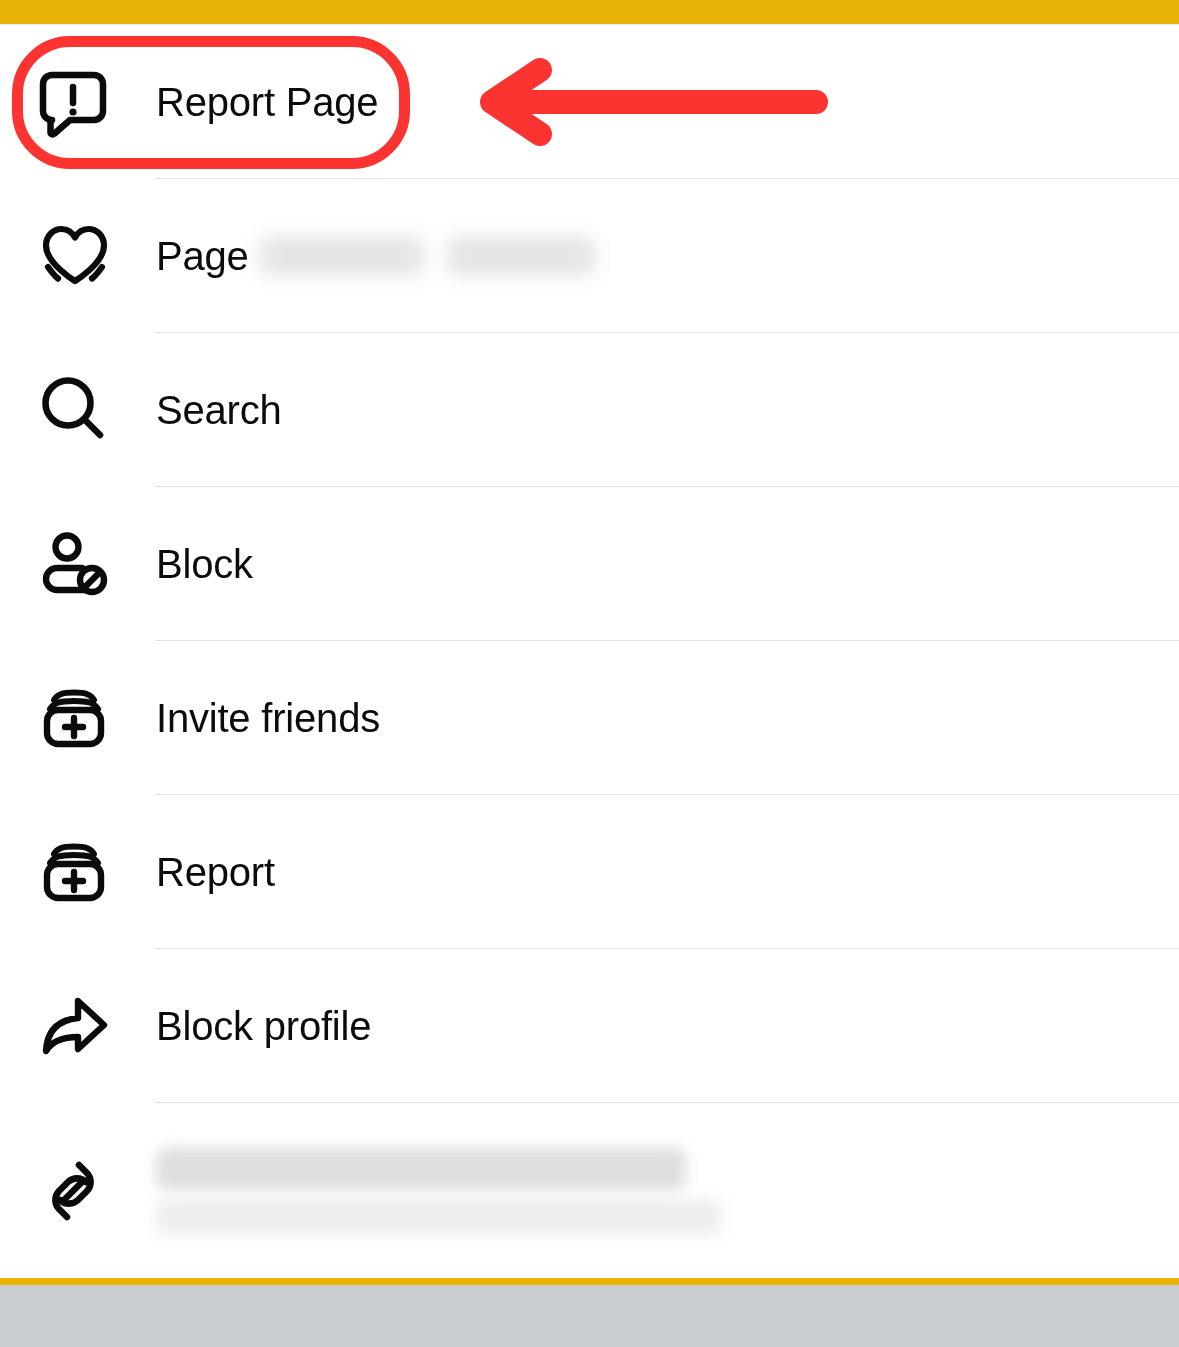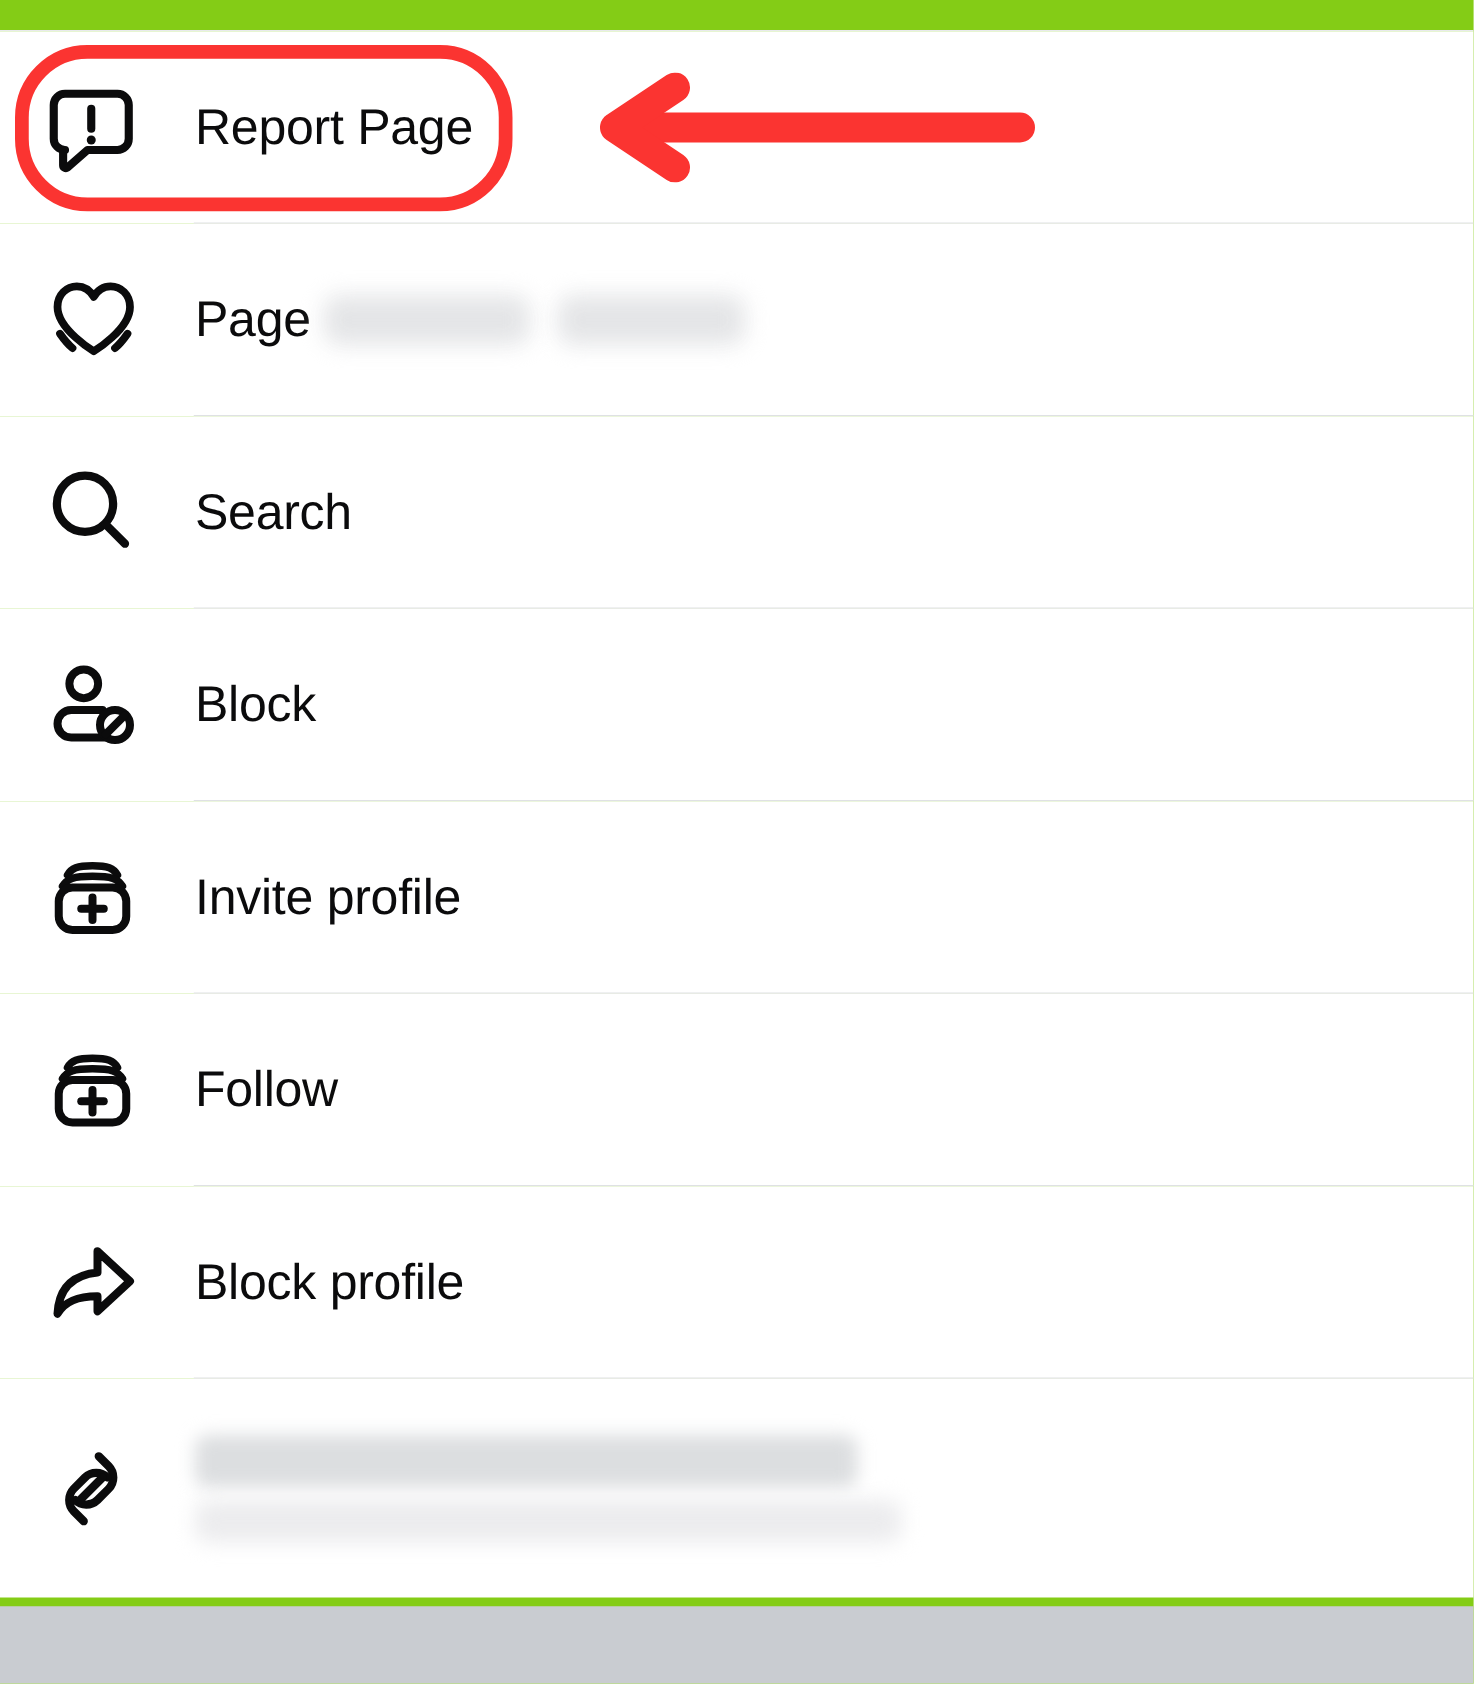--- a/index.html
+++ b/index.html
@@ -7,21 +7,21 @@
   html, body {
     margin: 0;
     padding: 0;
     background: #ffffff;
     font-family: "Liberation Sans", "DejaVu Sans", sans-serif;
   }
   #screen {
     position: relative;
     width: 1179px;
     height: 1347px;
-    background: #84cc16;
+    background: #eab308;
     overflow: hidden;
   }
 
   
   .top-rule {
     position: absolute;
     left: 0; top: 24px;
     width: 1179px; height: 1px;
     background: #e8eaec;
   }
@@ -209,37 +209,37 @@
       <div class="icon-cell">
         <svg width="80" height="80" viewBox="0 0 80 80" fill="none">
           <path d="M20 22 C23 16.5 28 14.5 40 14.5 C52 14.5 57 16.5 60 22" stroke="#0b0b0c" stroke-width="6" stroke-linecap="round" fill="none"></path>
           <path d="M16 31 C19.5 25 25 23 40 23 C55 23 60.5 25 64 31" stroke="#0b0b0c" stroke-width="6" stroke-linecap="round" fill="none"></path>
           <rect x="13" y="32" width="54" height="34" rx="11" stroke="#0b0b0c" stroke-width="6.4" fill="none"></rect>
           <line x1="40" y1="40" x2="40" y2="58" stroke="#0b0b0c" stroke-width="6.4" stroke-linecap="round"></line>
           <line x1="31" y1="49" x2="49" y2="49" stroke="#0b0b0c" stroke-width="6.4" stroke-linecap="round"></line>
         </svg>
       </div>
       <div class="label-cell">
-        <span class="label">Invite profile</span>
+        <span class="label">Invite friends</span>
       </div>
       <div class="divider"></div>
     </div>
 
     <div class="row">
       <div class="icon-cell">
         <svg width="80" height="80" viewBox="0 0 80 80" fill="none">
           <path d="M20 22 C23 16.5 28 14.5 40 14.5 C52 14.5 57 16.5 60 22" stroke="#0b0b0c" stroke-width="6" stroke-linecap="round" fill="none"></path>
           <path d="M16 31 C19.5 25 25 23 40 23 C55 23 60.5 25 64 31" stroke="#0b0b0c" stroke-width="6" stroke-linecap="round" fill="none"></path>
           <rect x="13" y="32" width="54" height="34" rx="11" stroke="#0b0b0c" stroke-width="6.4" fill="none"></rect>
           <line x1="40" y1="40" x2="40" y2="58" stroke="#0b0b0c" stroke-width="6.4" stroke-linecap="round"></line>
           <line x1="31" y1="49" x2="49" y2="49" stroke="#0b0b0c" stroke-width="6.4" stroke-linecap="round"></line>
         </svg>
       </div>
       <div class="label-cell">
-        <span class="label">Follow</span>
+        <span class="label">Report</span>
       </div>
       <div class="divider"></div>
     </div>
 
     <div class="row">
       <div class="icon-cell">
         <svg width="82" height="82" viewBox="0 0 82 82" fill="none">
           <path d="M44 16 L70 40 L44 64 V52 C28 52 18 56 12 66 C13 46 24 35 44 33 V16 Z" stroke="#0b0b0c" stroke-width="6.4" stroke-linejoin="round" stroke-linecap="round" fill="none"></path>
         </svg>
       </div>

